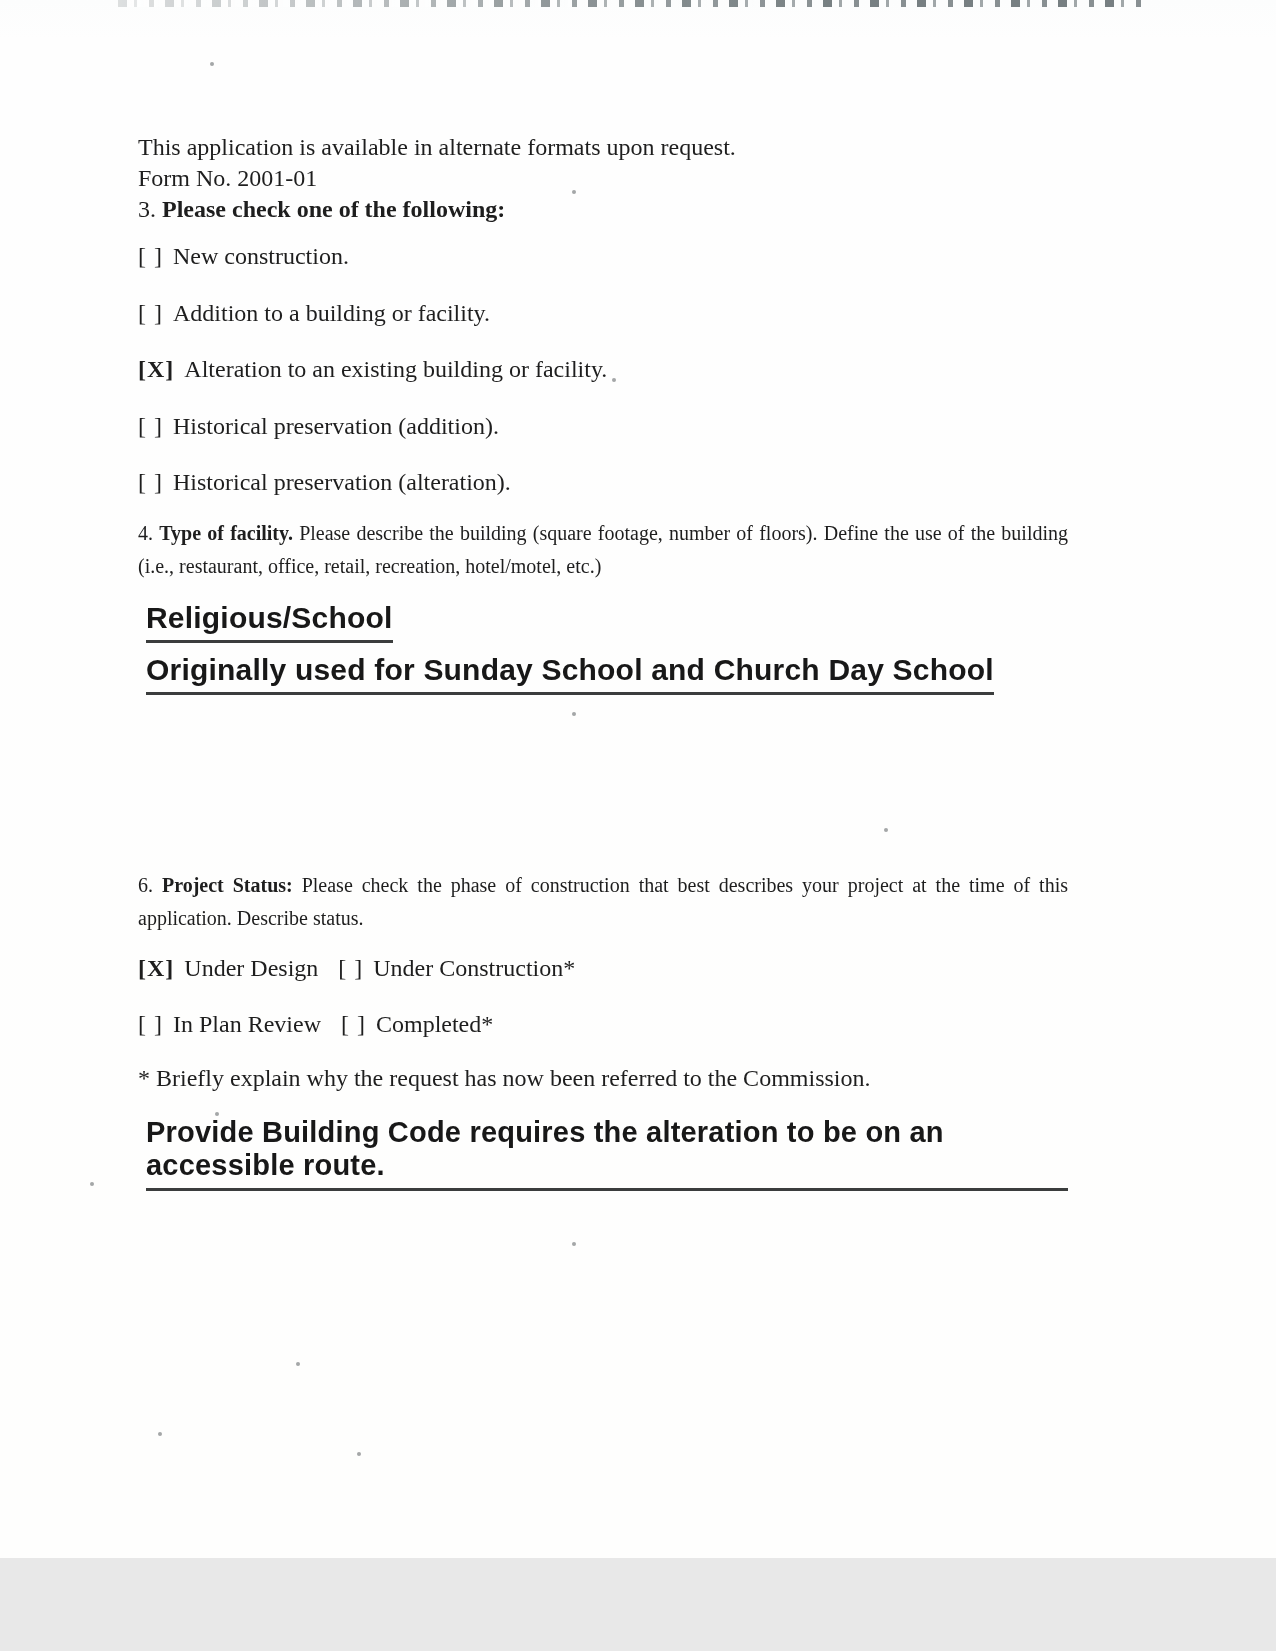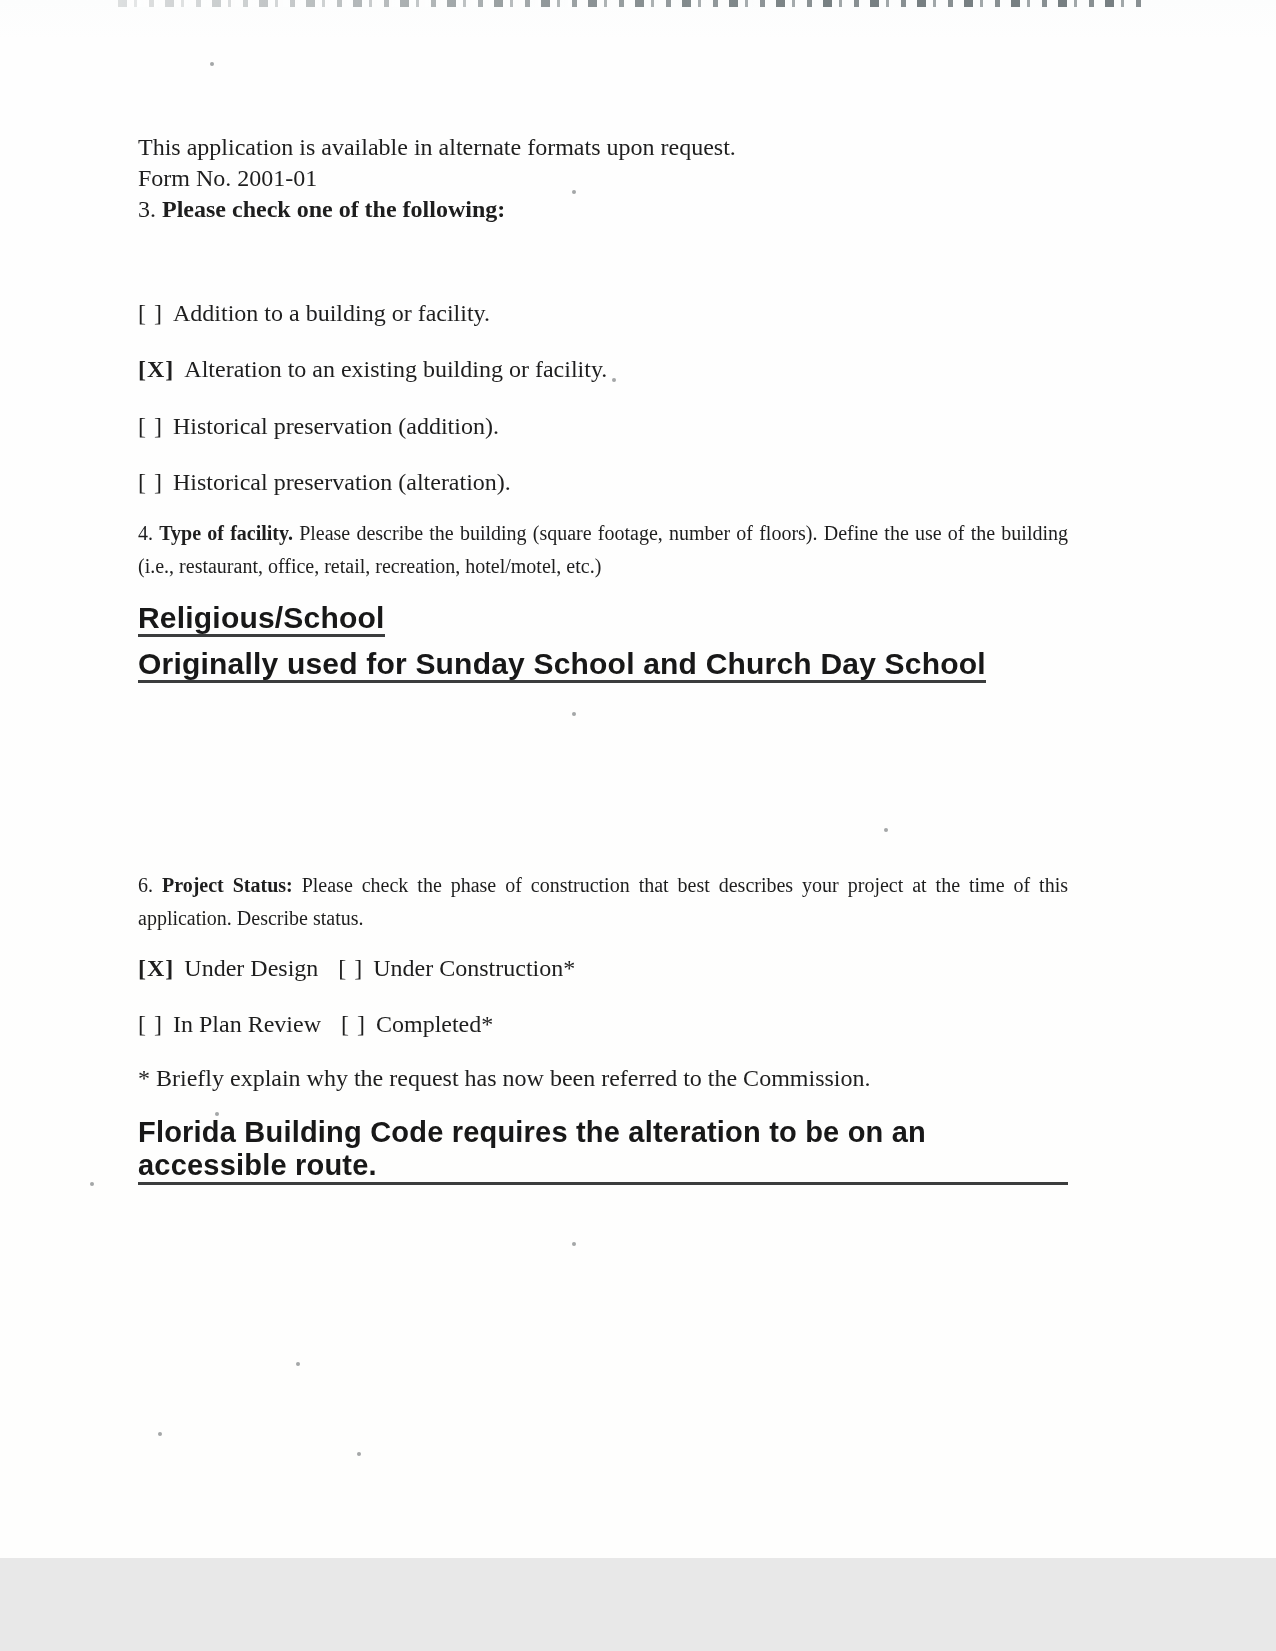--- a/index.html
+++ b/index.html
@@ -36,21 +36,22 @@
   .answers .answer-line{margin-bottom:10px;}
   .answer-text{
     display:inline-block;
     font-family:"Liberation Sans", sans-serif;
     font-weight:700;
     font-size:30px;
     line-height:33px;
     color:#181818;
     letter-spacing:.2px;
     border-bottom:3px solid rgba(32,34,34,.88);
-    padding-bottom:0;
+    padding-bottom:6px;
+    margin-left:8px;
   }
   .status-row .status-option{margin-right:14px;}
   .big-answer .answer-text{font-size:29px;}
 </style>
 </head>
 <body>
 
 <div class="page">
 
   <div class="top-artifact"></div>
@@ -69,20 +70,23 @@
 
   <div class="blk" style="top:132px">
     <div class="line">This application is available in alternate formats upon request.</div>
     <div class="line">Form No. 2001-01</div>
     <div class="line">
       <span>3.</span>
       <span class="bold">Please check one of the following:</span>
     </div>
   </div>
 
+  <div class="blk option" style="top:241px">
+    <span class="mark">[ ]</span><span>New construction.</span>
+  </div>
   <div class="blk option" style="top:354px">
     <span class="mark checked">[X]</span><span>Alteration to an existing building or facility.</span>
   </div>
   <div class="blk option" style="top:298px">
     <span class="mark">[ ]</span><span>Addition to a building or facility.</span>
   </div>
   <div class="blk option" style="top:411px">
     <span class="mark">[ ]</span><span>Historical preservation (addition).</span>
   </div>
   <div class="blk option" style="top:467px">
@@ -117,16 +121,16 @@
   </div>
 
   <div class="blk option status-row" style="top:1009px">
     <span class="status-option"><span class="mark">[ ]</span><span>In Plan Review</span></span>
     <span class="status-option"><span class="mark">[ ]</span><span>Completed*</span></span>
   </div>
 
   <div class="blk option" style="top:1063px">* Briefly explain why the request has now been referred to the Commission.</div>
 
   <div class="blk big-answer" style="top:1116px">
-    <span class="answer-text">Florida Building Code requires the alteration to be on an accessible route.</span>
+    <span class="answer-text">Provide Building Code requires the alteration to be on an accessible route.</span>
   </div>
 
 </div>
 
 </body></html>

